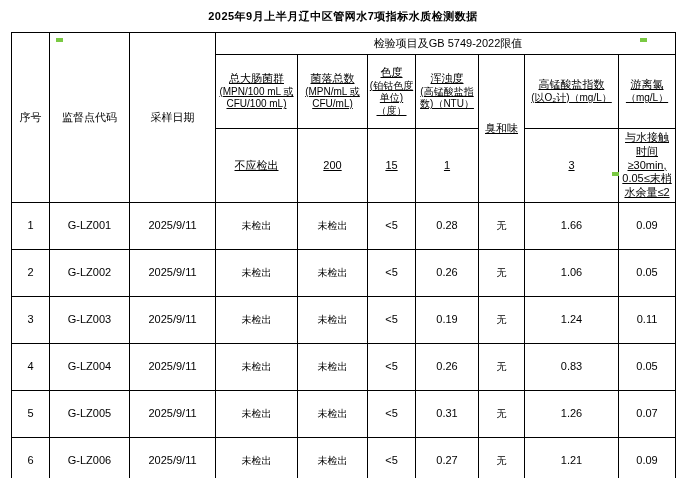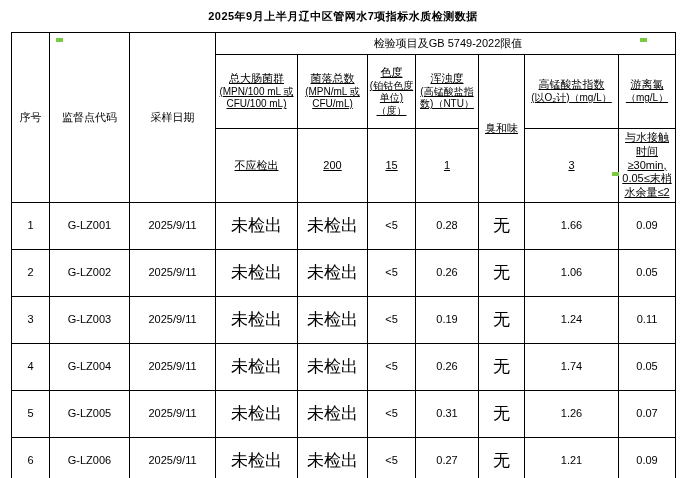--- a/index.html
+++ b/index.html
@@ -58,21 +58,21 @@
     font-size: 11px;
     text-decoration: underline;
   }
   .data-row td {
     height: 42px;
     font-size: 12px;
     font-family: "Liberation Serif", serif;
   }
   .data-row td.cn {
     font-family: "Liberation Sans", sans-serif;
-    font-size: 17px;
+    font-size: 10px;
   }
   .sub-note {
     font-size: 10px;
     line-height: 1.2;
   }
   .unit {
     font-size: 10px;
   }
   .marker {
     position: absolute;
@@ -186,21 +186,21 @@
       </tr>
       <tr class="data-row">
         <td>4</td>
         <td>G-LZ004</td>
         <td>2025/9/11</td>
         <td class="cn">未检出</td>
         <td class="cn">未检出</td>
         <td>&lt;5</td>
         <td>0.26</td>
         <td class="cn">无</td>
-        <td>1.74</td>
+        <td>0.83</td>
         <td>0.05</td>
       </tr>
       <tr class="data-row">
         <td>5</td>
         <td>G-LZ005</td>
         <td>2025/9/11</td>
         <td class="cn">未检出</td>
         <td class="cn">未检出</td>
         <td>&lt;5</td>
         <td>0.31</td>

